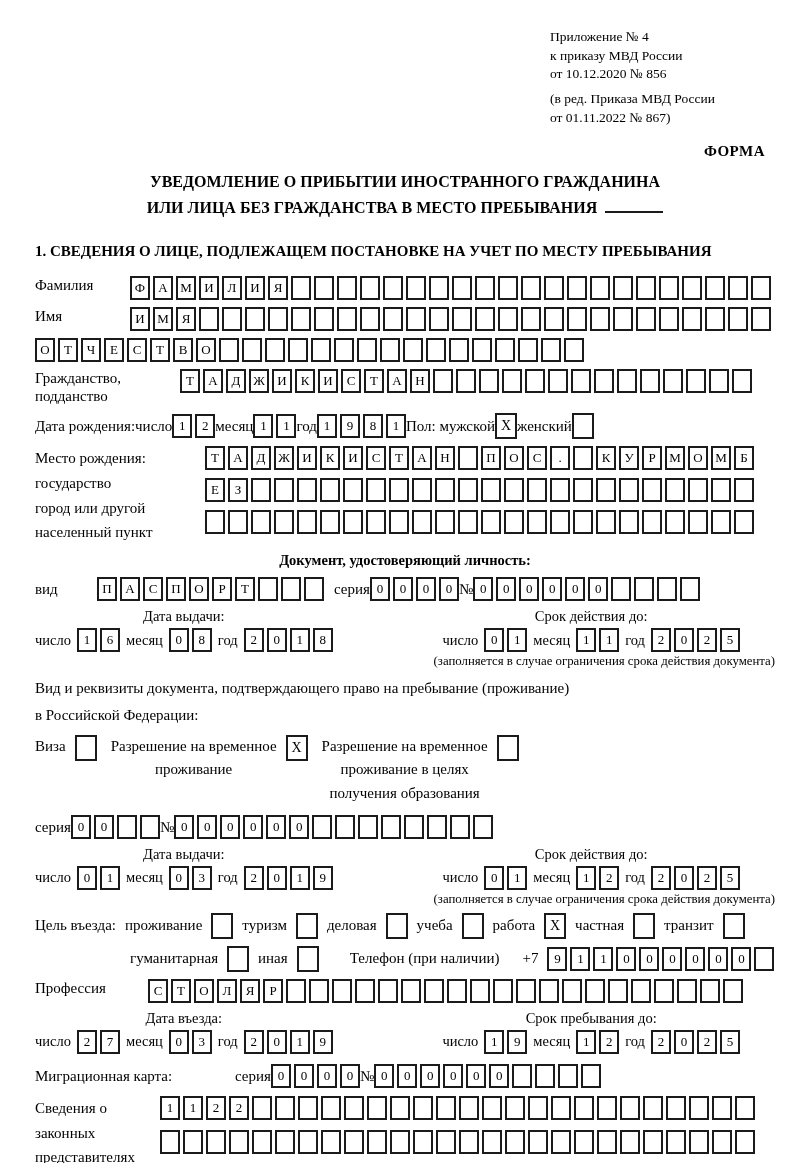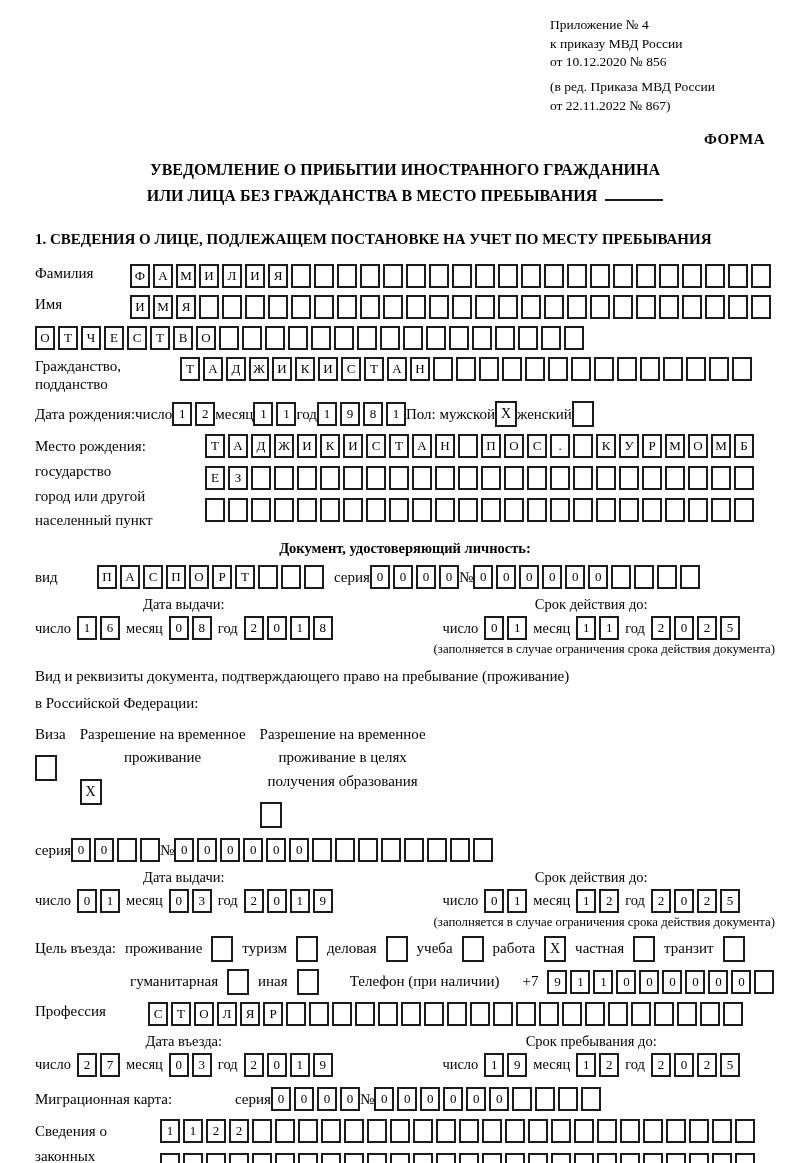--- a/index.html
+++ b/index.html
@@ -1,20 +1,20 @@
 <!DOCTYPE html>
 <html><head>
 <meta charset="utf-8">
 <style>
   * { box-sizing: content-box; }
   html,body { margin:0; padding:0; background:#e9e9e9; }
   .page {
     width:800px; height:1163px; margin:0 auto; background:#ffffff;
     font-family:"Liberation Serif","DejaVu Serif",serif; color:#000;
-    padding:16px 25px 0 35px; box-sizing:border-box; overflow:hidden; position:relative;
+    padding:28px 25px 0 35px; box-sizing:border-box; overflow:hidden; position:relative;
   }
   .appendix { margin-left:auto; width:225px; font-size:13.5px; line-height:1.38; }
   .appendix .gap { height:6px; }
   .forma { text-align:right; font-weight:bold; font-size:15px; margin:16px 10px 0 0; letter-spacing:0.5px; }
   .title { text-align:center; font-weight:bold; font-size:16px; line-height:1.55; margin-top:10px; }
   .title-underline { display:inline-block; width:58px; border-bottom:2px solid #1b1b1b; height:1em; vertical-align:baseline; margin-left:8px; }
   .sect { font-weight:bold; font-size:15px; margin-top:22px; margin-bottom:16px; }
   .row { display:flex; align-items:flex-start; margin-bottom:7px; }
   .lbl { font-size:15px; line-height:1.25; flex:none; }
   .cells { display:flex; gap:3px; flex:none; }
@@ -25,38 +25,38 @@
   .cb .cell { width:18px; height:22px; font-size:14px; }
   .stack { display:flex; flex-direction:column; gap:8px; }
   .dochead { text-align:center; font-weight:bold; font-size:14.5px; margin:4px 0 8px 0; }
   .inline { display:flex; align-items:center; }
   .dates { display:flex; justify-content:space-between; width:705px; margin-top:4px; }
   .dcol .dhead { text-align:center; font-size:14.5px; margin-bottom:3px; }
   .dline { display:flex; align-items:center; gap:6px; font-size:14.5px; }
   .note { text-align:right; font-size:12.8px; width:740px; margin-top:2px; margin-bottom:6px; }
   .para { font-size:15px; line-height:1.8; }
   .opts { display:flex; align-items:flex-start; gap:14px; margin-top:6px; margin-bottom:10px; }
-  .opt { display:flex; align-items:flex-start; gap:9px;flex-direction:column; }
+  .opt { display:flex; align-items:flex-start; gap:9px; }
   .opt .olbl { font-size:15px; text-align:center; line-height:1.55; }
   .opt .olbl div { min-height:0; }
   .purp { display:flex; align-items:center; gap:9px; flex-wrap:nowrap; }
   .purp .plbl { font-size:15px; flex:none; }
 </style>
 </head>
 <body>
 
 <div class="page">
 
   <div class="appendix">
     <div>Приложение № 4</div>
     <div>к приказу МВД России</div>
     <div>от 10.12.2020 № 856</div>
     <div class="gap"></div>
     <div>(в ред. Приказа МВД России</div>
-    <div>от 22.11.2022 № 867)</div>
+    <div>от 01.11.2022 № 867)</div>
   </div>
 
   <div class="forma">ФОРМА</div>
 
   <div class="title">
     <div>УВЕДОМЛЕНИЕ О ПРИБЫТИИ ИНОСТРАННОГО ГРАЖДАНИНА</div>
     <div><span>ИЛИ ЛИЦА БЕЗ ГРАЖДАНСТВА В МЕСТО ПРЕБЫВАНИЯ</span><span class="title-underline"></span></div>
   </div>
 
   <div class="sect">1. СВЕДЕНИЯ О ЛИЦЕ, ПОДЛЕЖАЩЕМ ПОСТАНОВКЕ НА УЧЕТ ПО МЕСТУ ПРЕБЫВАНИЯ</div>

